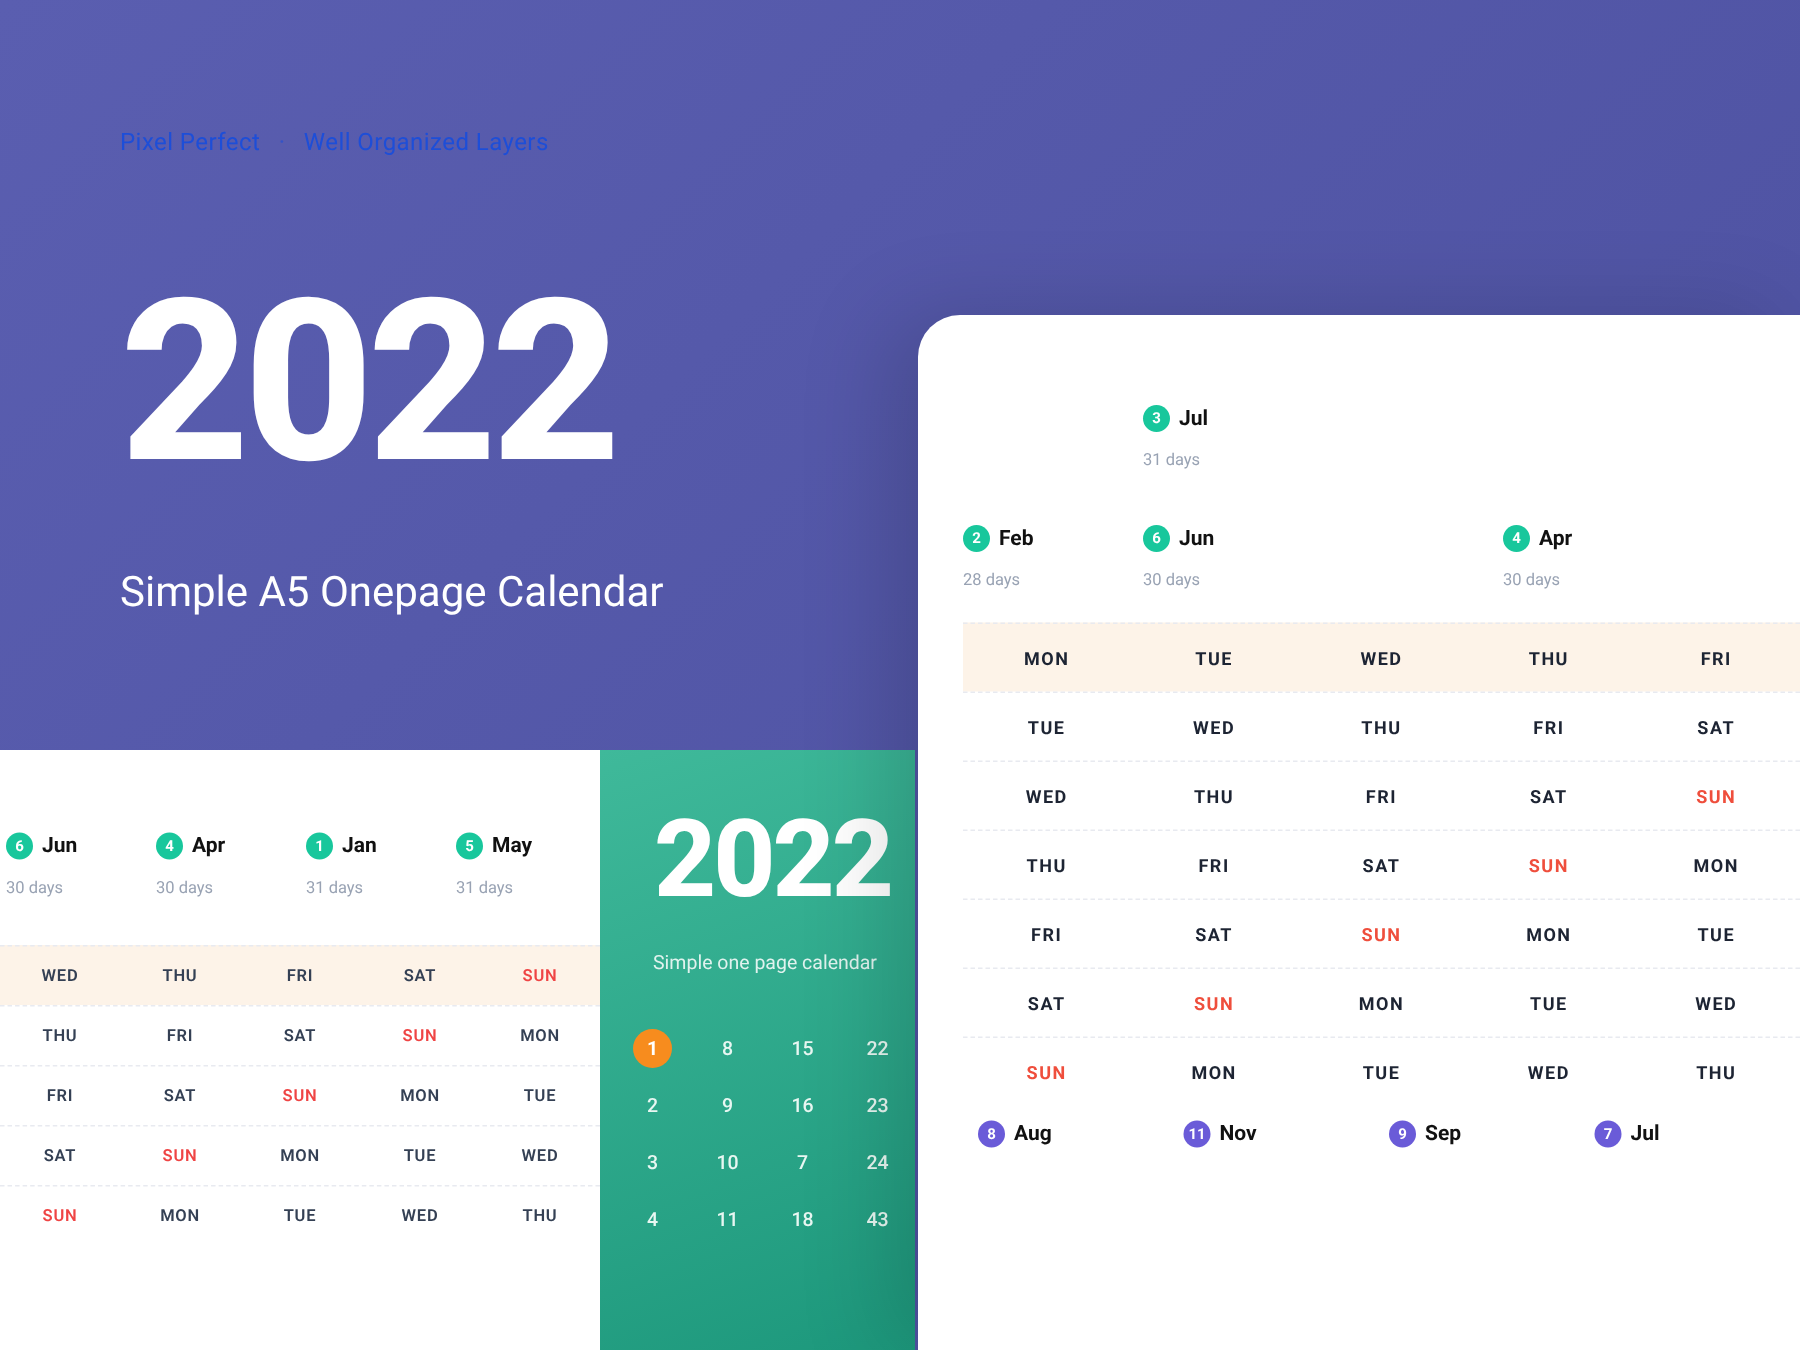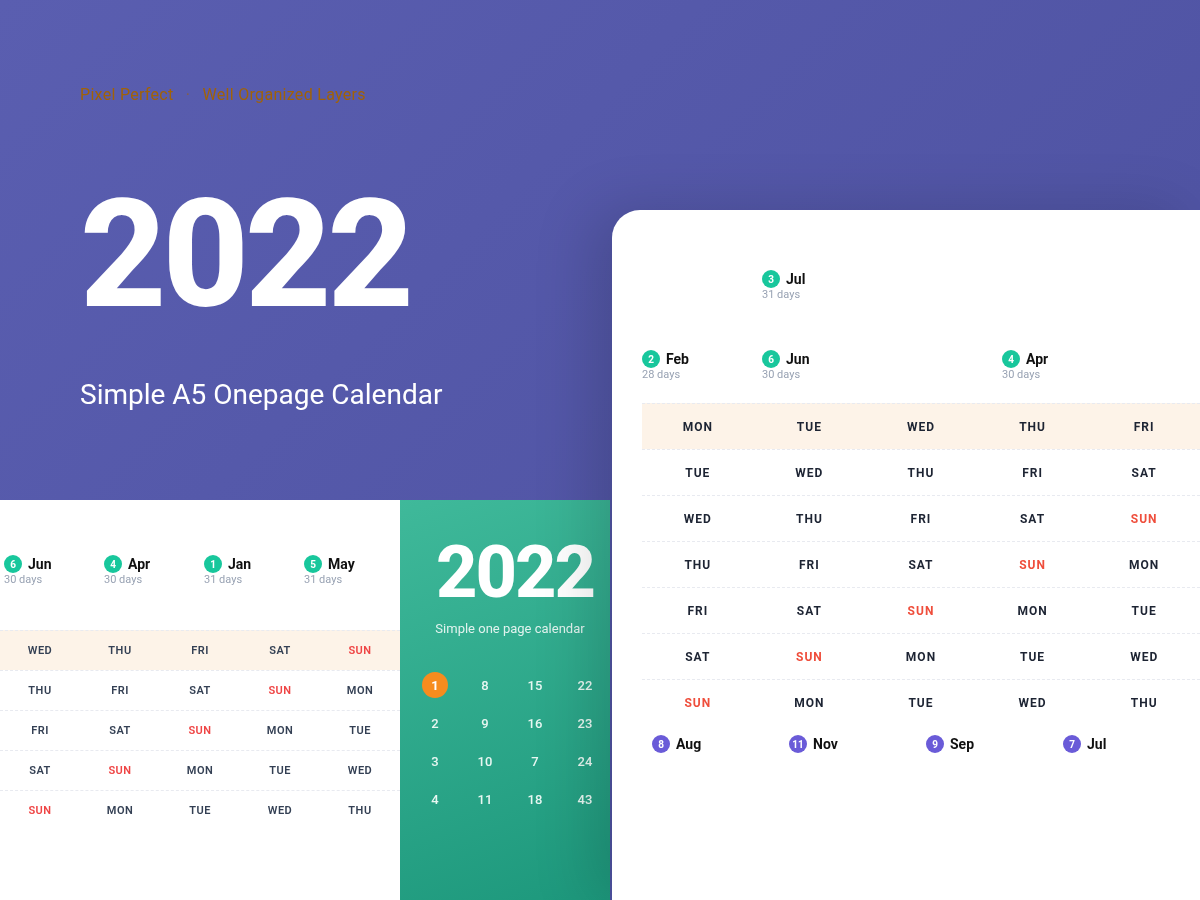--- a/index.html
+++ b/index.html
@@ -1,48 +1,48 @@
 <!DOCTYPE html>
 <html><head>
 <meta charset="utf-8">
 <style>
   * { margin: 0; padding: 0; box-sizing: border-box; }
   html, body { width: 1200px; height: 900px; overflow: hidden; font-family: -apple-system, BlinkMacSystemFont, 'Segoe UI', Roboto, sans-serif; }
   body { background: linear-gradient(135deg, #5a5eb0 0%, #4b4f9e 100%); position: relative; }
 
   .top-row { position: absolute; top: 85px; left: 80px; right: 80px; display: flex; justify-content: space-between; align-items: center; }
-  .features { color: #a16207; font-size: 16px; font-weight: 400; letter-spacing: 0.3px; }
+  .features { color: #1d4ed8; font-size: 16px; font-weight: 400; letter-spacing: 0.3px; }
   .features .dot { margin: 0 8px; opacity: 0.6; }
   .formats-badge { background: rgba(255,255,255,0.08); padding: 18px 32px; border-radius: 12px; color: #f5a24a; font-weight: 600; font-size: 20px; letter-spacing: 0.8px; }
 
   .hero { position: absolute; top: 180px; left: 80px; }
   .hero-year { color: #fff; font-size: 150px; font-weight: 800; line-height: 1; letter-spacing: -4px; }
   .hero-sub { color: #fff; font-size: 28px; font-weight: 400; margin-top: 48px; }
 
   
   .panel-white { position: absolute; left: 0; bottom: 0; width: 400px; height: 400px; background: #fff; border-top-right-radius: 0; overflow: hidden; }
   .month-head { display: flex; align-items: center; gap: 6px; font-size: 14px; font-weight: 700; color: #111; }
   .num { display:inline-flex; width:18px; height:18px; border-radius:50%; align-items:center; justify-content:center; font-size:10px; font-weight:700; color:#fff; }
   .teal { background:#18c79c; }
   .violet { background:#6a5bd8; }
-  .days-sub { font-size: 11px; color: #98a2b3; margin-top:0; }
+  .days-sub { font-size: 11px; color: #98a2b3; margin-top:12px; }
 
   .left-months { display:flex; position:absolute; top:55px; left:0; }
   .left-col { width:100px; text-align:left; padding-left:4px; }
 
   .left-grid { position:absolute; top:130px; left:0; width:100%; }
   .lrow { display:flex; height:40px; align-items:center; border-top:1px dashed #e8eaf0; }
   .lcell { width:100px; text-align:center; font-size:11px; font-weight:600; color:#344054; letter-spacing:0.5px; }
   .lrow.hl { background:#fdf3e8; }
   .lcell.sun { color:#ef4444; }
 
   
   .panel-green { position:absolute; left:400px; bottom:0; width:210px; height:400px; background: linear-gradient(160deg, #3fb99a 0%, #1d987c 100%); color:#fff; overflow:hidden; padding-top:30px; }
   .gyear { font-size:72px; font-weight:800; text-align:center; margin-left:20px; letter-spacing:-2px; }
-  .gsub { font-size:13px; opacity:0.85; text-align:center; margin-top:6px; margin-left:10px; }
+  .gsub { font-size:13px; opacity:0.85; text-align:center; margin-top:20px; margin-left:10px; }
   .ggrid { margin-top:30px; }
   .grow { display:flex; height:38px; align-items:center; padding-left:10px; }
   .gcell { width:50px; text-align:center; font-size:13px; font-weight:500; color:#e8f7f2; }
   .gcell .pill { display:inline-flex; width:26px; height:26px; background:#f78c1e; border-radius:50%; align-items:center; justify-content:center; color:#fff; font-weight:700; }
 
   
   .card { position:absolute; right:0; top:210px; bottom:0; width:588px; background:#fff; border-top-left-radius:28px; box-shadow:-20px 0 60px rgba(0,0,0,0.15); padding:60px 0 0 30px; overflow:hidden; }
 
   .card-months-row1 { position:absolute; top:60px; left:150px; }
   .card-months-row2 { display:flex; margin-top:80px; }

